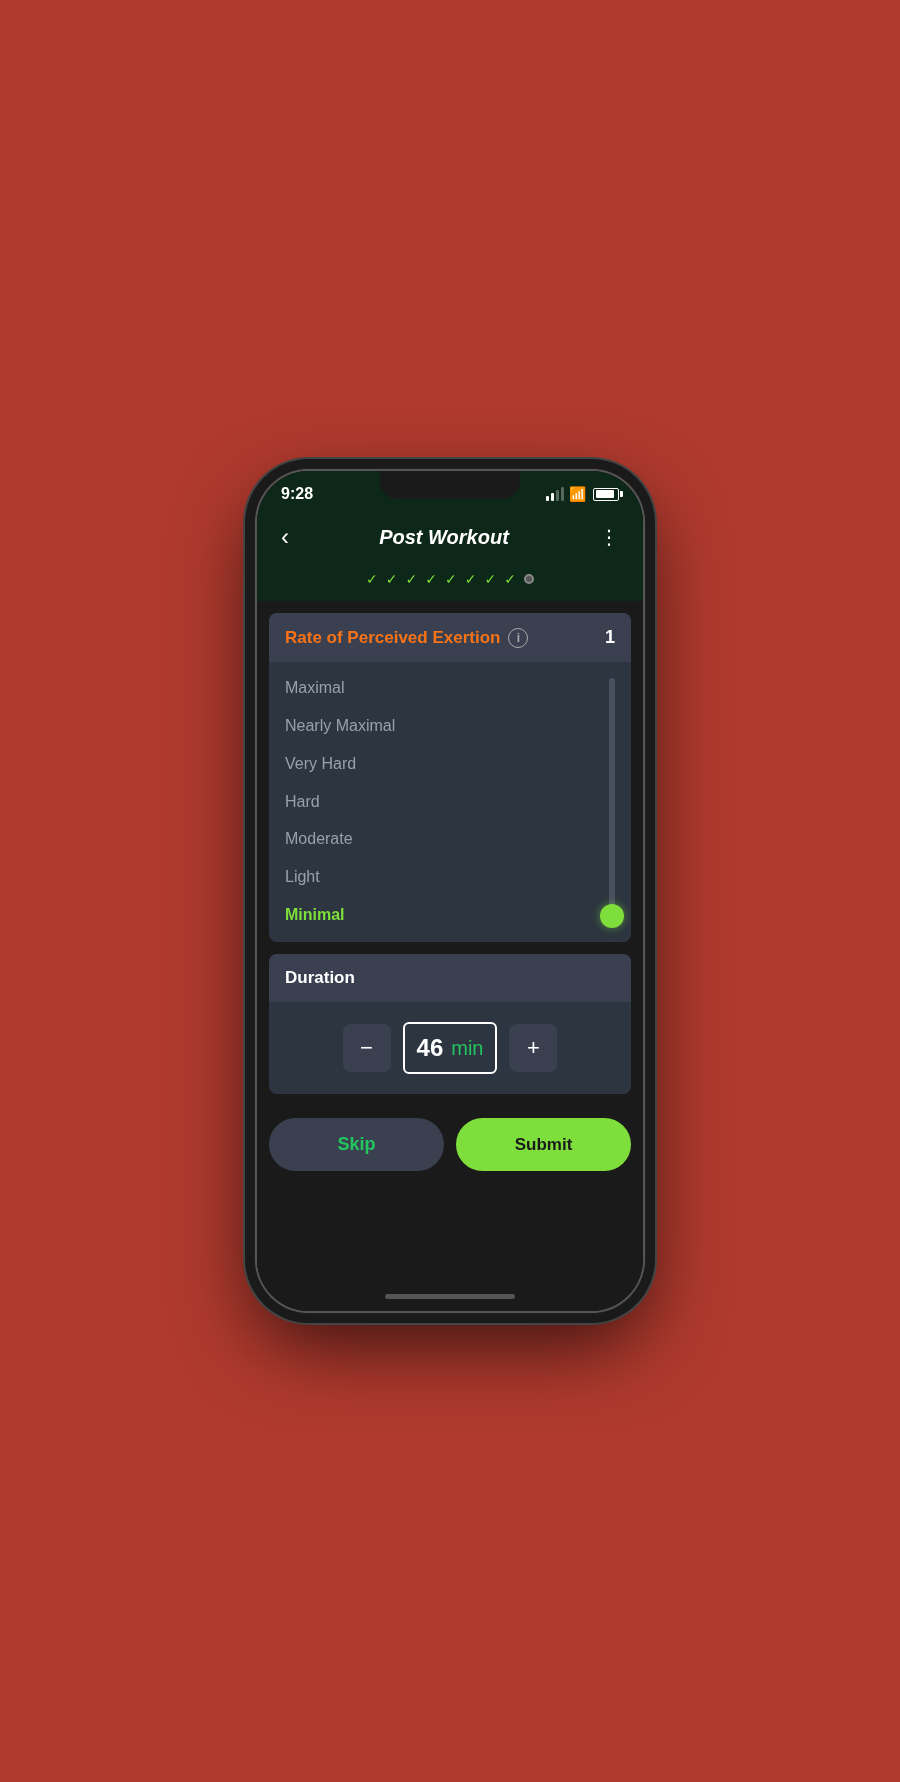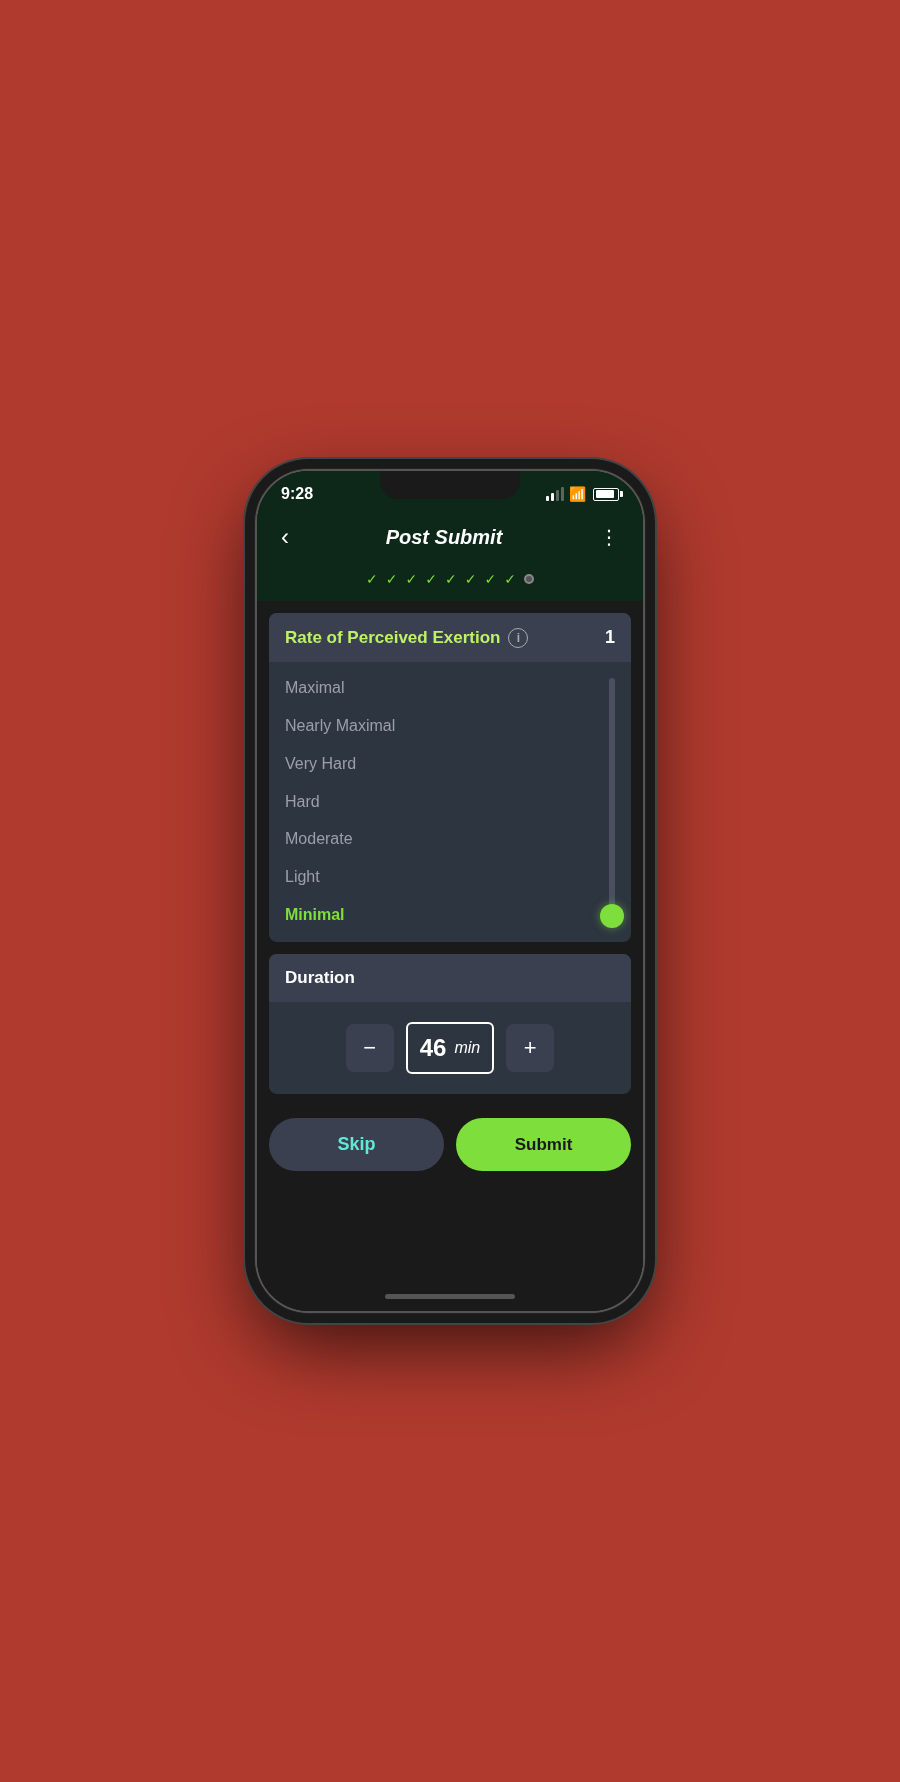--- a/index.html
+++ b/index.html
@@ -230,21 +230,21 @@
       justify-content: space-between;
     }
 
     .rpe-header-left {
       display: flex;
       align-items: center;
       gap: 8px;
     }
 
     .rpe-title {
-      color: #bef264;
+      color: #f97316;
       font-size: 17px;
       font-weight: 700;
     }
 
     .info-icon {
       width: 20px;
       height: 20px;
       border: 1.5px solid #aaa;
       border-radius: 50%;
       display: flex;
@@ -364,40 +364,39 @@
       gap: 8px;
     }
 
     .duration-number {
       color: white;
       font-size: 24px;
       font-weight: 600;
     }
 
     .duration-unit {
-      color: #ffffff;
-      font-size: 16px;
-      font-style: italic;
+      color: #22c55e;
+      font-size: 20px;
     }
 
     
     .bottom-actions {
       padding: 12px 12px 20px;
       display: flex;
       gap: 12px;
       background: #1a1a1a;
     }
 
     .skip-btn {
       flex: 1;
       padding: 16px;
       background: #3a4050;
       border-radius: 28px;
       border: none;
-      color: #5eead4;
+      color: #22c55e;
       font-size: 18px;
       font-weight: 600;
       cursor: pointer;
       text-align: center;
     }
 
     .submit-btn {
       flex: 1;
       padding: 16px;
       background: #7dde3c;
@@ -444,21 +443,21 @@
         </div>
         <span class="wifi-icon">📶</span>
         <div class="battery">
           <div class="battery-fill"></div>
         </div>
       </div>
     </div>
 
     <div class="header">
       <span class="back-btn">‹</span>
-      <span class="header-title">Post Submit</span>
+      <span class="header-title">Post Workout</span>
       <span class="menu-btn">⋮</span>
     </div>
 
     <div class="progress-bar">
       <span class="progress-check">✓</span>
       <span class="progress-check">✓</span>
       <span class="progress-check">✓</span>
       <span class="progress-check">✓</span>
       <span class="progress-check">✓</span>
       <span class="progress-check">✓</span>

